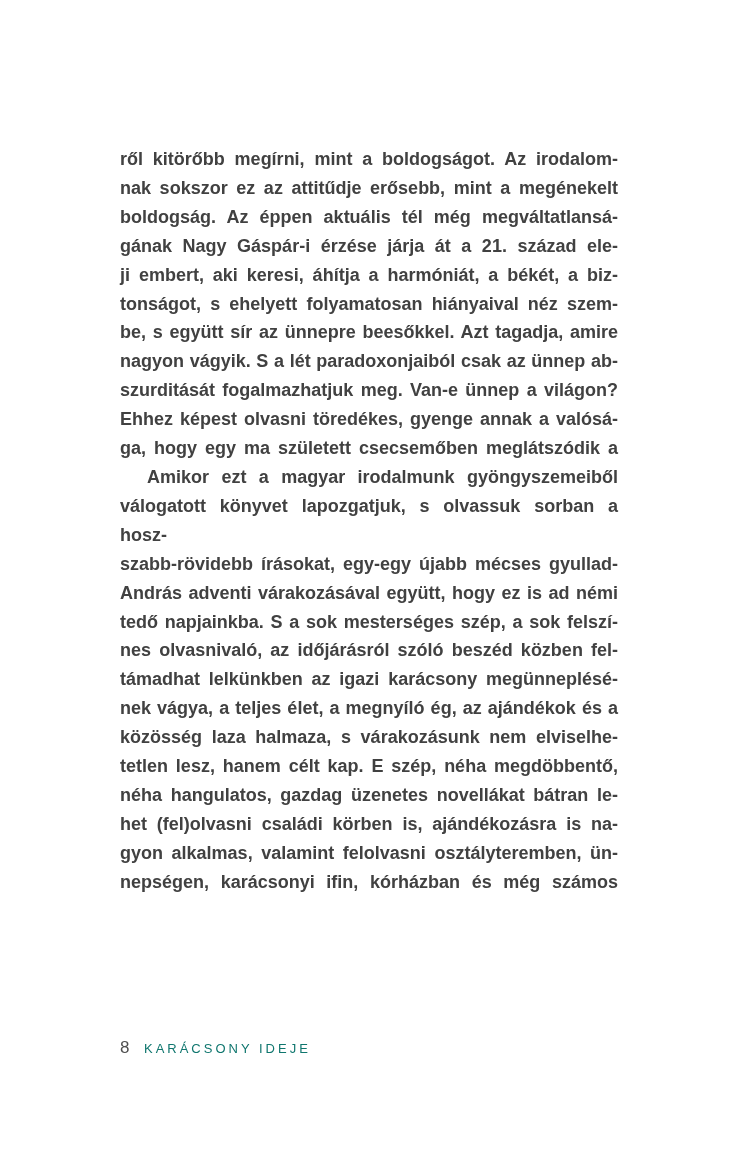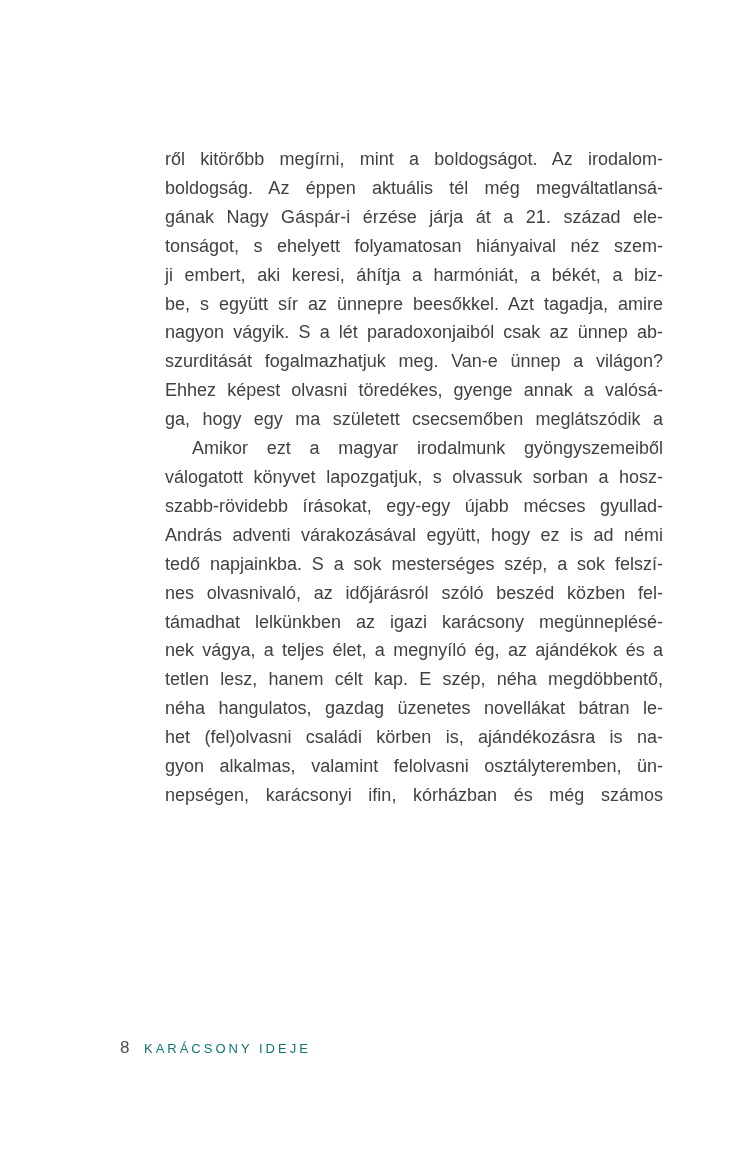--- a/index.html
+++ b/index.html
@@ -17,22 +17,21 @@
     background: #ffffff;
   }
   .text-block {
     position: absolute;
     top: 145px;
     left: 120px;
     width: 498px;
     color: #414141;
     font-size: 18px;
     line-height: 28.9px;
-    font-weight: 400;
-    margin-left: 45px;
+    font-weight: 700;
   }
   .para { width: 100%; }
   .line {
     text-align: justify;
     text-align-last: justify;
     white-space: normal;
     word-spacing: 0.5px;
   }
   .line.no-justify {
     text-align-last: left;
@@ -59,39 +58,41 @@
     letter-spacing: 3px;
   }
 </style>
 </head>
 <body>
 
 <div class="page">
   <div class="text-block">
       <div class="para">
         <div class="line">ről kitörőbb megírni, mint a boldogságot. Az irodalom-</div>
+        <div class="line">nak sokszor ez az attitűdje erősebb, mint a megénekelt</div>
         <div class="line">boldogság. Az éppen aktuális tél még megváltatlansá-</div>
         <div class="line">gának Nagy Gáspár-i érzése járja át a 21. század ele-</div>
+        <div class="line">ji embert, aki keresi, áhítja a harmóniát, a békét, a biz-</div>
         <div class="line">tonságot, s ehelyett folyamatosan hiányaival néz szem-</div>
-        <div class="line">ji embert, aki keresi, áhítja a harmóniát, a békét, a biz-</div>
         <div class="line">be, s együtt sír az ünnepre beesőkkel. Azt tagadja, amire</div>
         <div class="line">nagyon vágyik. S a lét paradoxonjaiból csak az ünnep ab-</div>
         <div class="line">szurditását fogalmazhatjuk meg. Van-e ünnep a világon?</div>
         <div class="line">Ehhez képest olvasni töredékes, gyenge annak a valósá-</div>
         <div class="line">ga, hogy egy ma született csecsemőben meglátszódik a</div>
       </div>
       <div class="para">
         <div class="line indent">Amikor ezt a magyar irodalmunk gyöngyszemeiből</div>
         <div class="line">válogatott könyvet lapozgatjuk, s olvassuk sorban a hosz-</div>
         <div class="line">szabb-rövidebb írásokat, egy-egy újabb mécses gyullad-</div>
         <div class="line">András adventi várakozásával együtt, hogy ez is ad némi</div>
         <div class="line">tedő napjainkba. S a sok mesterséges szép, a sok felszí-</div>
         <div class="line">nes olvasnivaló, az időjárásról szóló beszéd közben fel-</div>
         <div class="line">támadhat lelkünkben az igazi karácsony megünneplésé-</div>
         <div class="line">nek vágya, a teljes élet, a megnyíló ég, az ajándékok és a</div>
+        <div class="line">közösség laza halmaza, s várakozásunk nem elviselhe-</div>
         <div class="line">tetlen lesz, hanem célt kap. E szép, néha megdöbbentő,</div>
         <div class="line">néha hangulatos, gazdag üzenetes novellákat bátran le-</div>
         <div class="line">het (fel)olvasni családi körben is, ajándékozásra is na-</div>
         <div class="line">gyon alkalmas, valamint felolvasni osztályteremben, ün-</div>
         <div class="line">nepségen, karácsonyi ifin, kórházban és még számos</div>
       </div>
     </div>
   <div class="footer">
     <span class="page-number">8</span>
     <span class="running-title">KARÁCSONY IDEJE</span>

